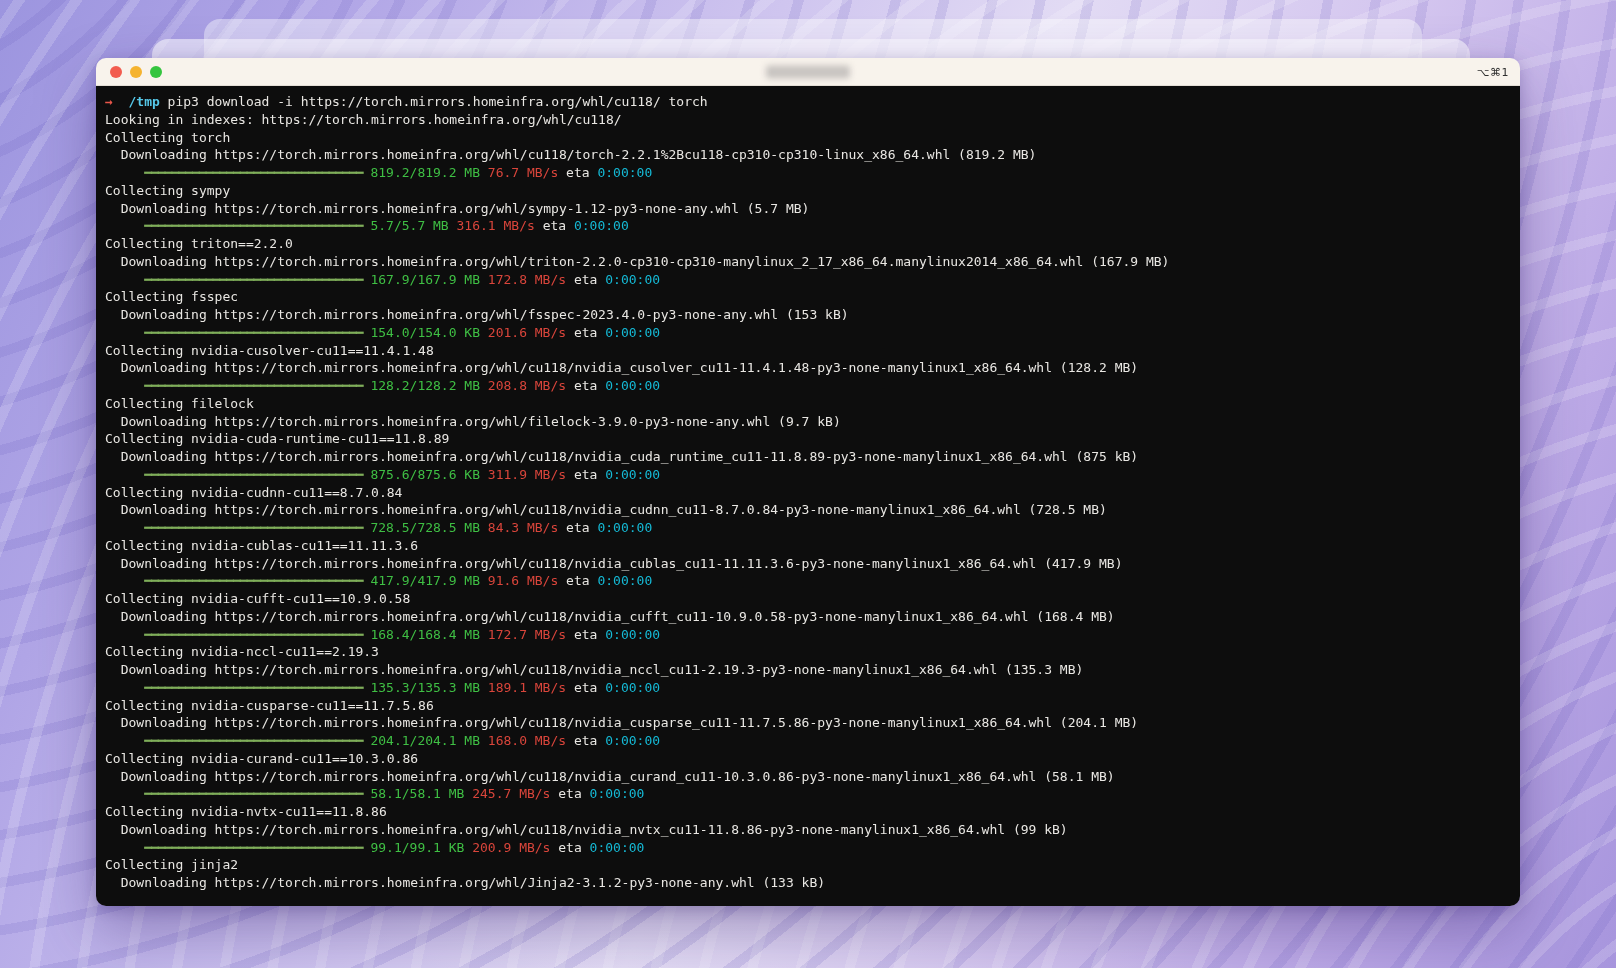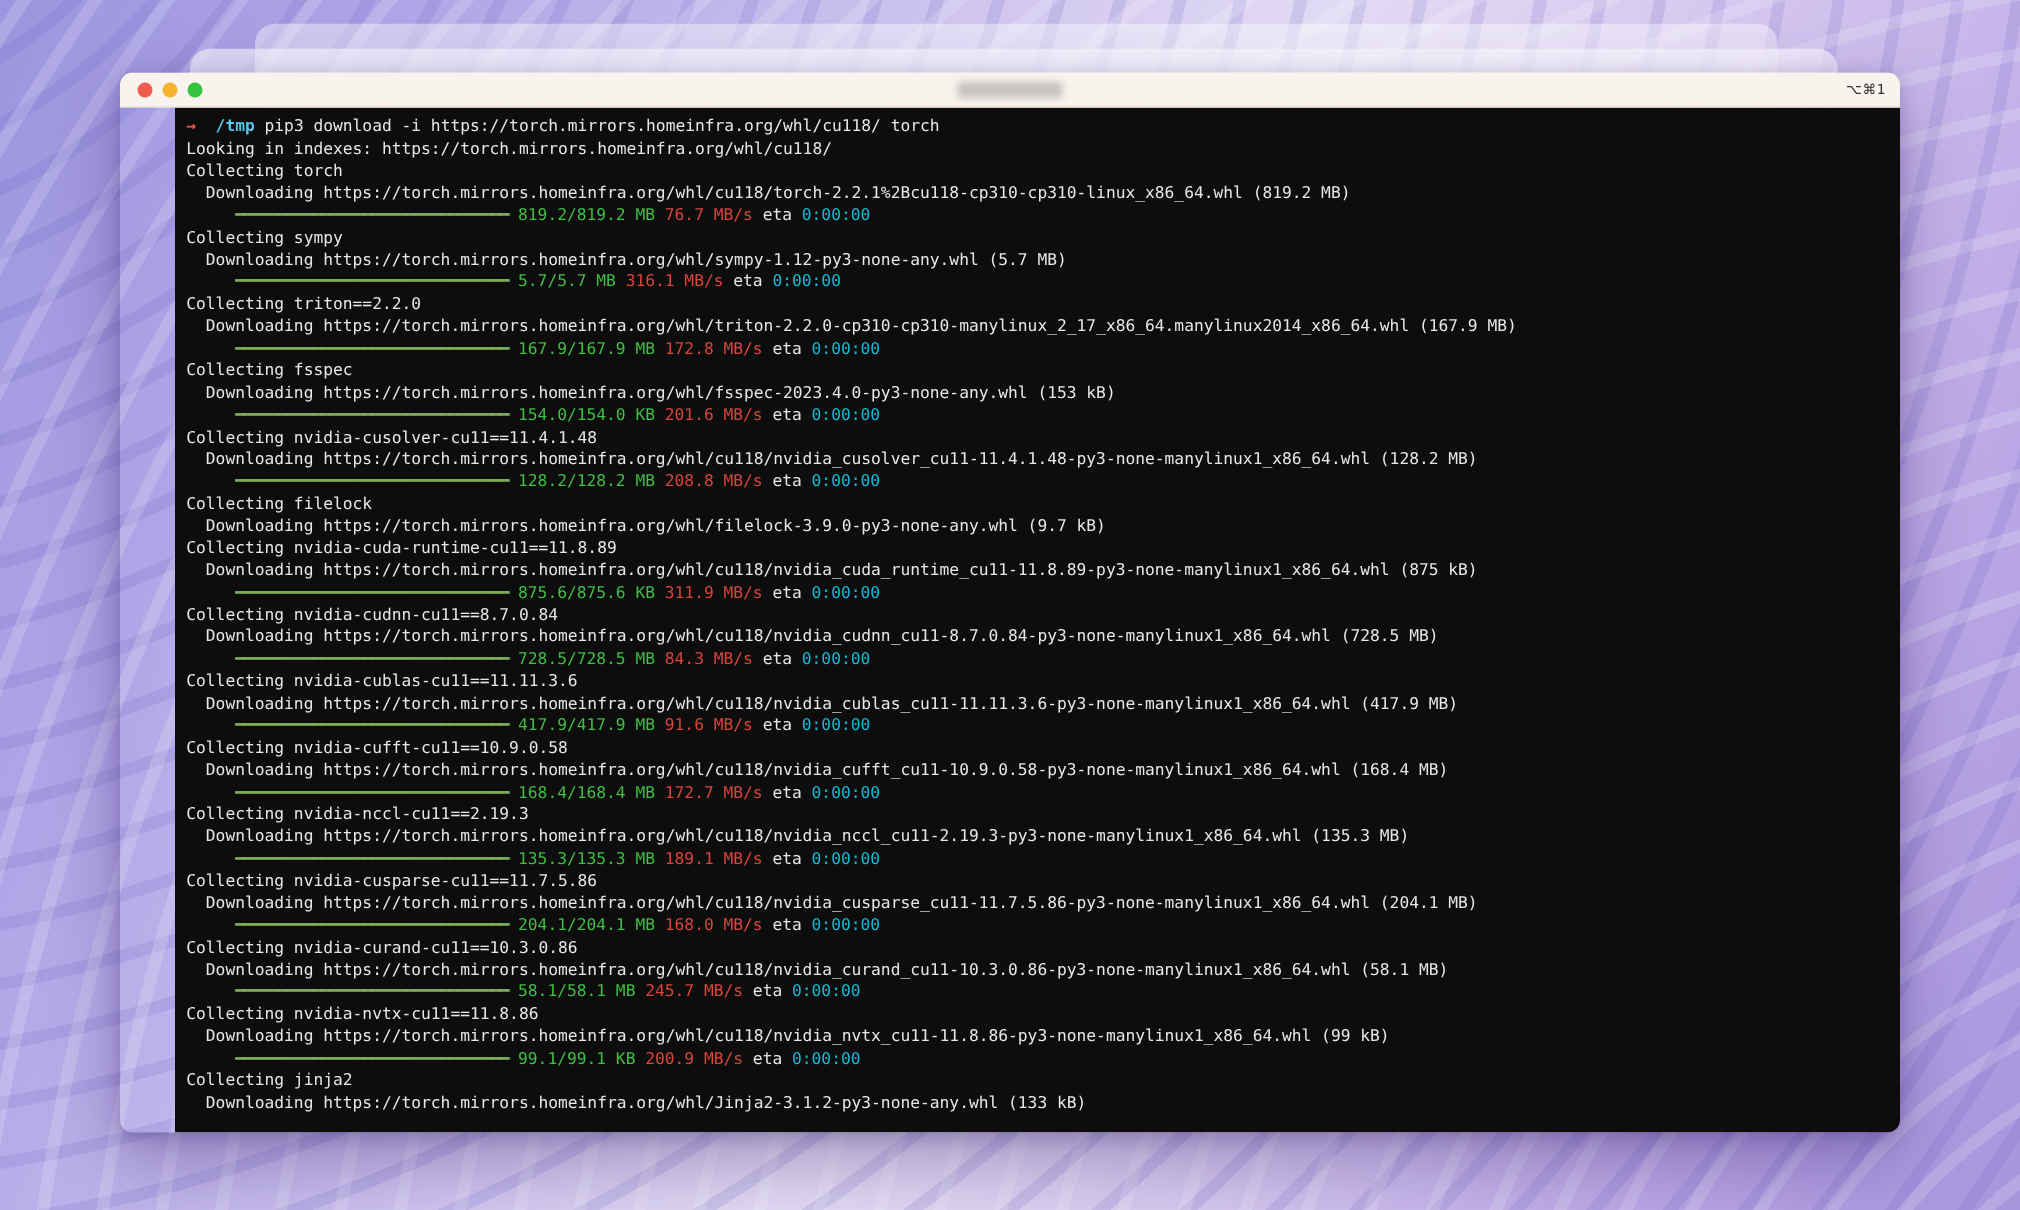--- a/index.html
+++ b/index.html
@@ -50,21 +50,21 @@
     font-size:11px; color:#2f2f2f; letter-spacing:0.5px;
     font-family:"DejaVu Sans", sans-serif;
   }
 
   
   .term {
     height:820px; background:var(--c-background); color:var(--c-foreground);
     padding:7px 9px 0 9px;
     font-family:"DejaVu Sans Mono", monospace;
     font-size:13px; line-height:17.75px;
-    white-space:pre; overflow:hidden;margin-left:44px;
+    white-space:pre; overflow:hidden;
   }
   .row { height:17.75px; }
   .arrow { color:var(--c-prompt-arrow); font-weight:bold; }
   .path  { color:var(--c-prompt-path);  font-weight:bold; }
   .green { color:var(--c-green); }
   .bar   { color:var(--c-bar-green); letter-spacing:-1px; }
   .red   { color:var(--c-red); }
   .cyan  { color:var(--c-cyan); }
 </style>
 </head>

